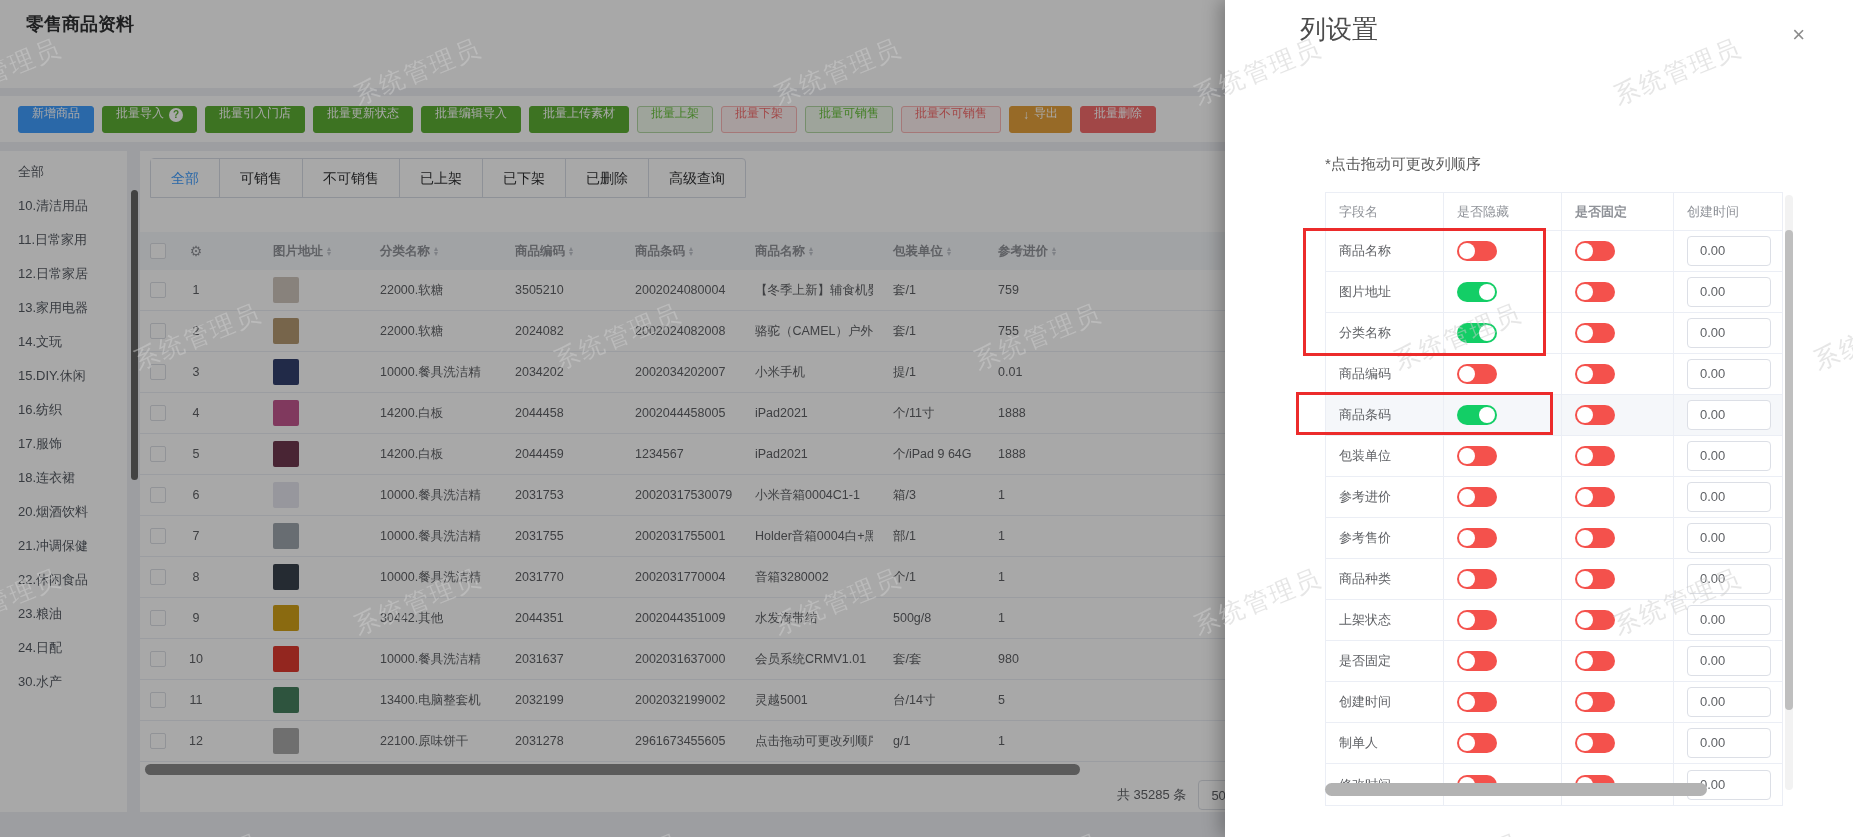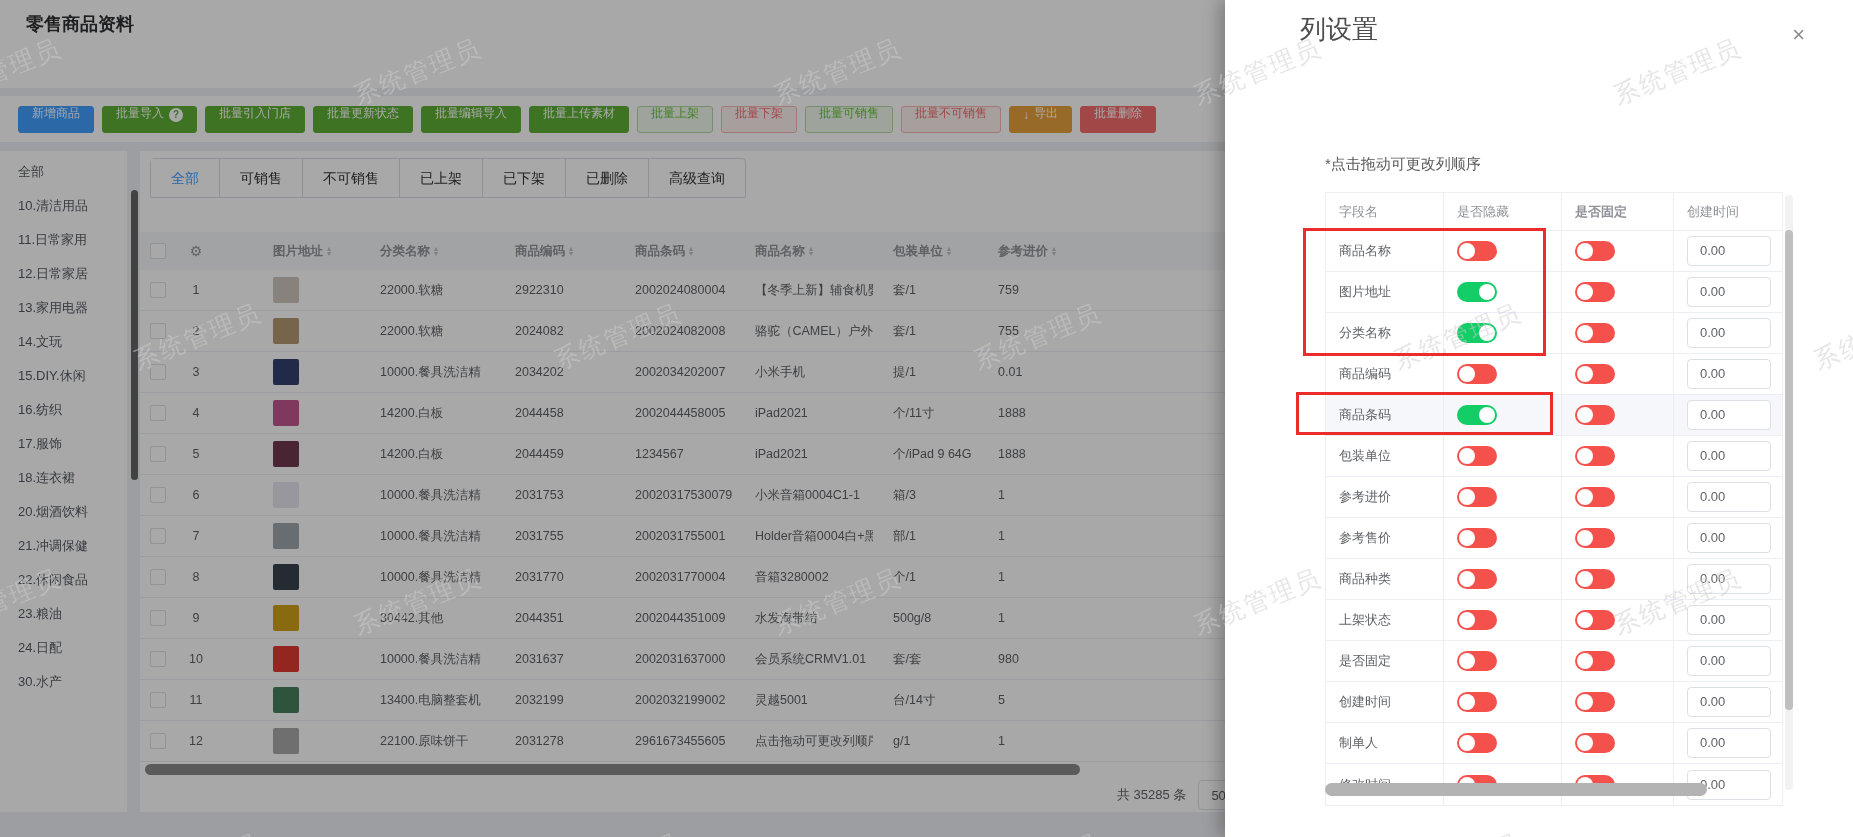--- a/index.html
+++ b/index.html
@@ -197,21 +197,21 @@
   <div class="tbody">
       <div class="grid-row trow">
         <div class="c0">
           <div class="checkbox"></div>
         </div>
         <div class="c1">1</div>
         <div class="c2">
           <div class="thumb" style="background: rgb(207, 197, 189);"></div>
         </div>
         <div class="c3">22000.软糖</div>
-        <div class="c4">2922310</div>
+        <div class="c4">3505210</div>
         <div class="c5">2002024080004</div>
         <div class="c6">【冬季上新】辅食机婴儿辅</div>
         <div class="c7">套/1</div>
         <div class="c8">759</div>
       </div>
       <div class="grid-row trow">
         <div class="c0">
           <div class="checkbox"></div>
         </div>
         <div class="c1">2</div>

